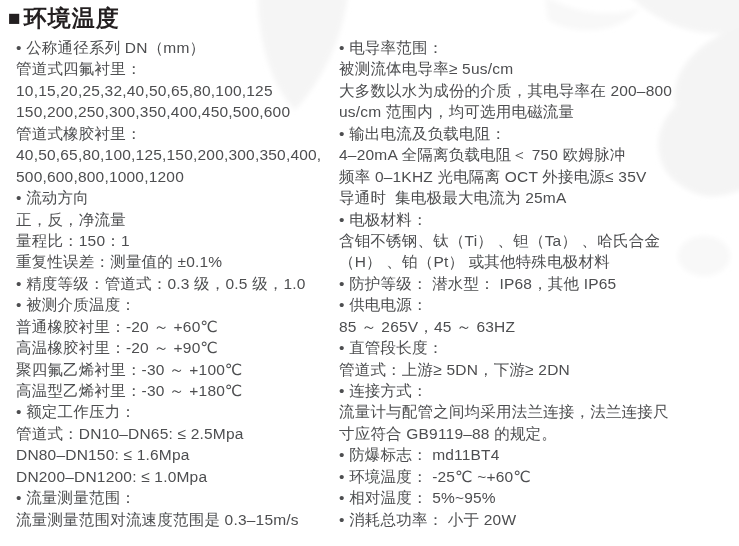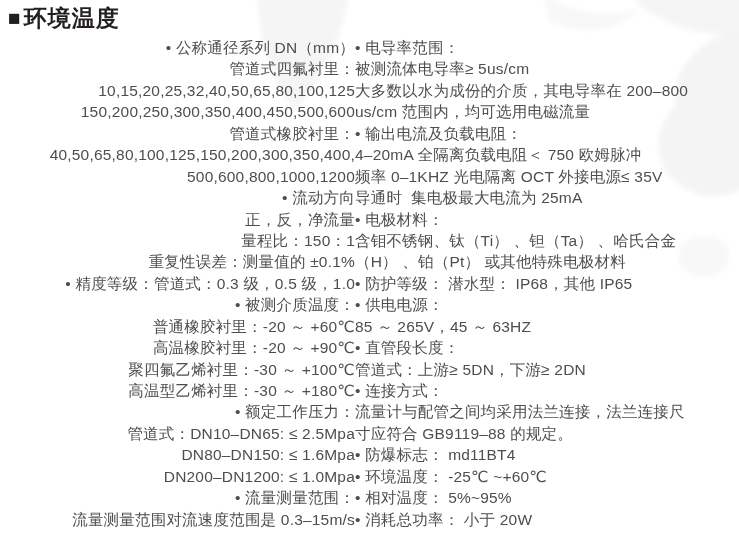--- a/index.html
+++ b/index.html
@@ -38,22 +38,22 @@
   }
   .col {
     position: absolute;
     top: 37px;
     font-size: 15.5px;
     line-height: 21.45px;
     white-space: pre;
     z-index: 2;
     letter-spacing: 0.2px;
   }
-  .col-left  { left: 8px;   width: 347px; text-align: right; }
-  .col-right { left: 355px; width: 380px; }
+  .col-left  { left: 16px;   width: 347px; }
+  .col-right { left: 339px; width: 380px; }
   .line { height: 21.45px; overflow: visible; }
 </style>
 </head>
 <body>
 
 <div class="page">
 
   <svg class="watermark" width="739" height="546" viewBox="0 0 739 546" aria-hidden="true">
     <defs>
       <filter id="soft" x="-20%" y="-20%" width="140%" height="140%">

